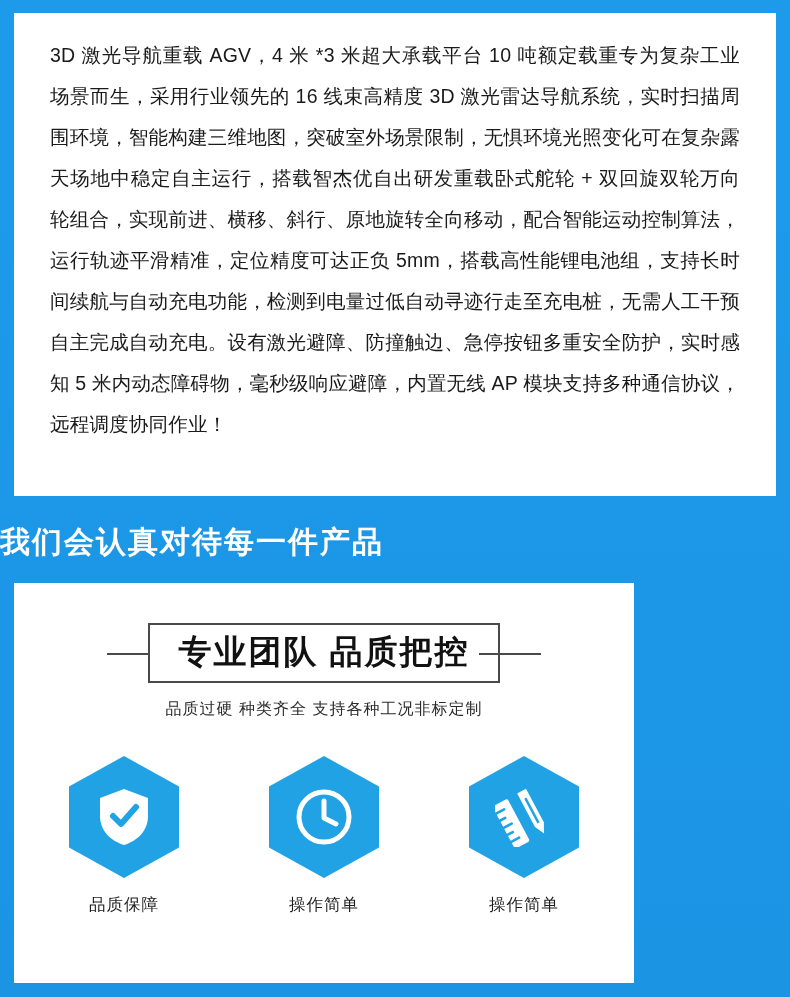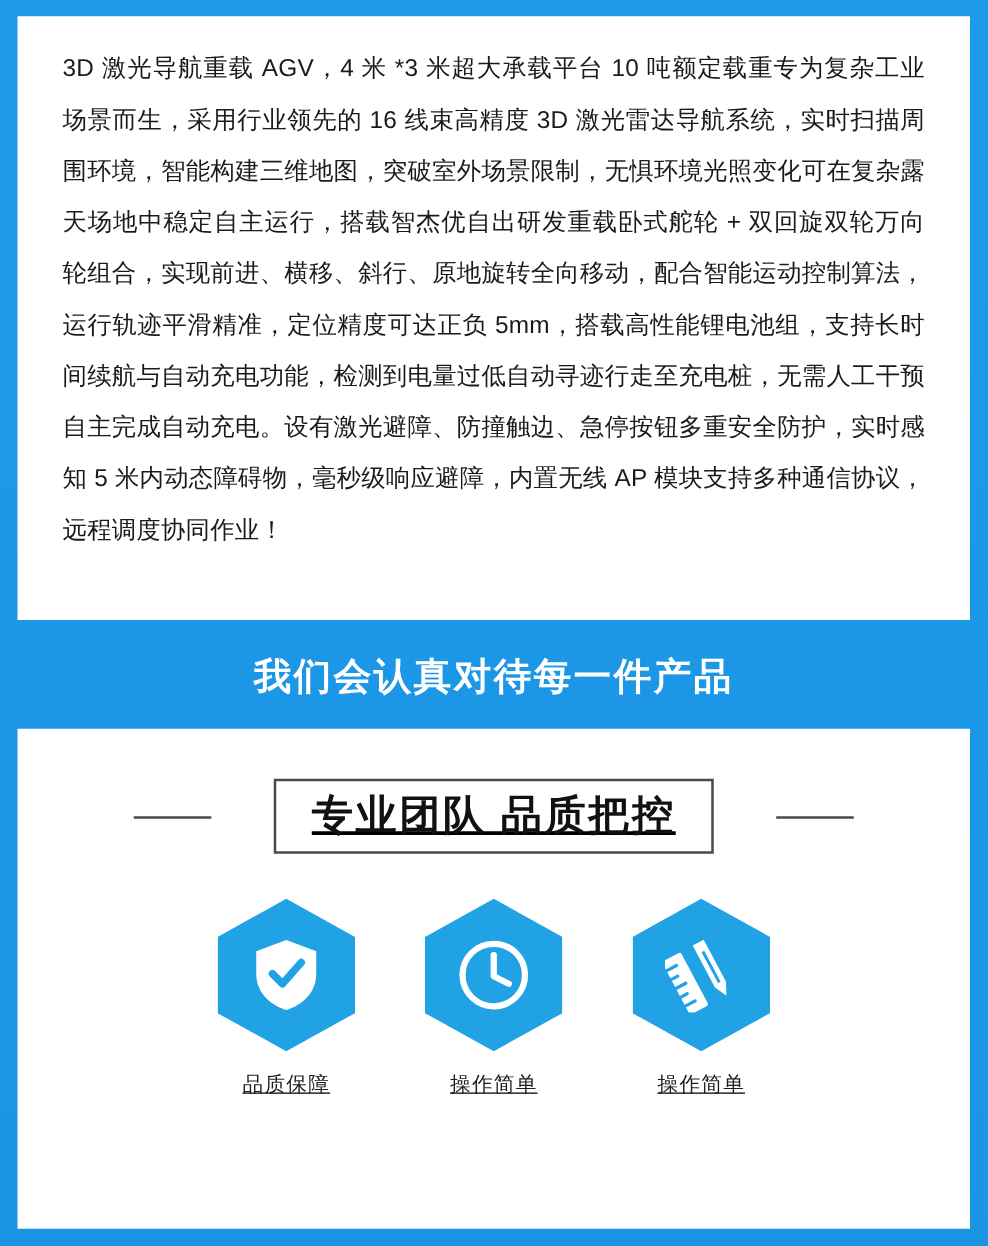--- a/index.html
+++ b/index.html
@@ -46,40 +46,39 @@
 
   
   .banner {
     position: absolute;
     left: 0;
     top: 505px;
     width: 790px;
     height: 74px;
     display: flex;
     align-items: center;
-    justify-content: center;
+    justify-content: flex-start;
   }
   .banner-title {
     color: #ffffff;
     font-size: 30px;
     font-weight: bold;
     letter-spacing: 2px;
     line-height: 1;
   }
 
   
   .bottom-card {
     position: absolute;
     left: 14px;
     top: 583px;
-    width: 762px;
+    width: 620px;
     height: 400px;
     background: #ffffff;
     box-sizing: border-box;
-    text-decoration: underline;
   }
 
   .headline-wrap {
     position: relative;
     margin-top: 40px;
     height: 60px;
     display: flex;
     align-items: center;
     justify-content: center;
   }
@@ -113,21 +112,21 @@
     font-size: 16px;
     color: #2b2b2b;
     letter-spacing: 1px;
   }
 
   
   .features {
     margin-top: 36px;
     display: flex;
     justify-content: center;
-    gap: 26px;
+    gap: 60px;
   }
   .feature {
     width: 140px;
     display: flex;
     flex-direction: column;
     align-items: center;
   }
   .hex {
     width: 110px;
     height: 122px;
@@ -164,20 +163,21 @@
   <div class="bottom-card">
 
     <div class="headline-wrap">
       <div class="rule left"></div>
       <div class="headline-box">
         <div class="headline-text">专业团队 品质把控</div>
       </div>
       <div class="rule right"></div>
     </div>
 
+    <div class="subhead">品质过硬 种类齐全 支持各种工况非标定制</div>
 
     <div class="features">
 
       <div class="feature">
         <div class="hex">
           <svg width="56" height="62" viewBox="0 0 56 62" aria-hidden="true">
             <path d="M28 3 L52 12 L52 30 C52 45 41 55 28 59 C15 55 4 45 4 30 L4 12 Z" fill="#ffffff"></path>
             <path d="M17 30 L25 38 L40 21" fill="none" stroke="#21a2e4" stroke-width="6" stroke-linecap="round" stroke-linejoin="round"></path>
           </svg>
         </div>

